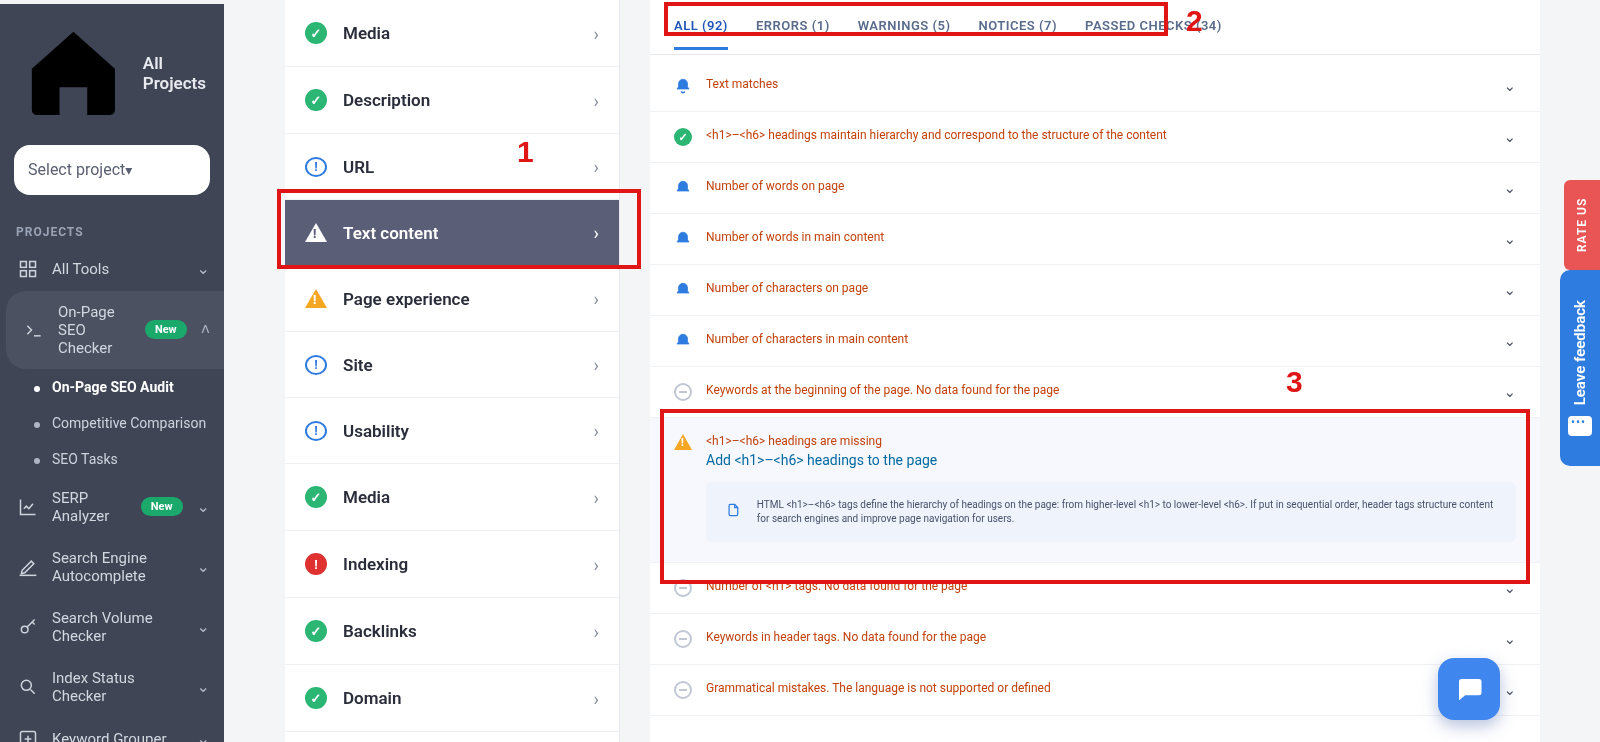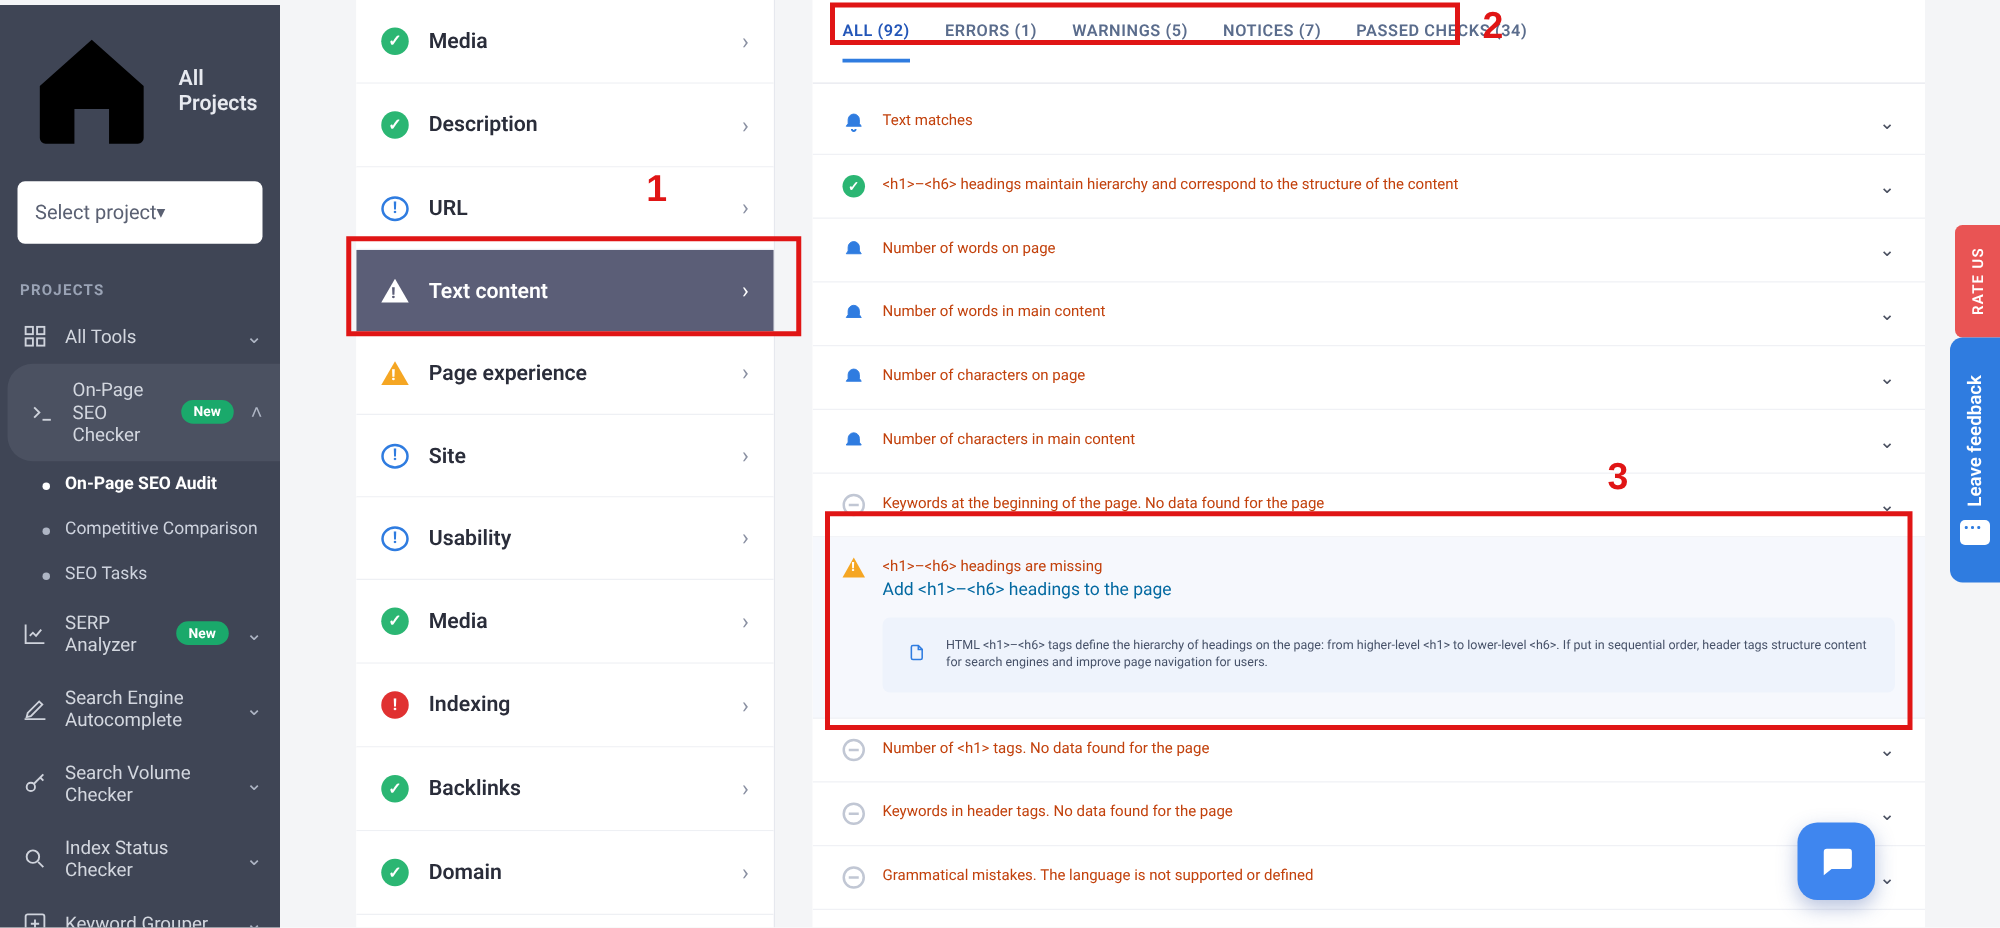--- a/index.html
+++ b/index.html
@@ -2,21 +2,21 @@
 <html><head>
 <meta charset="utf-8">
 <style>
   * { box-sizing: border-box; margin: 0; padding: 0; }
   html, body { font-family: -apple-system, "Segoe UI", Roboto, Arial, sans-serif; background:#f4f5f7; height:100%; }
   body { width:1600px; height:742px; overflow:hidden; position:relative; font-size:15px; color:#2a2d3a; }
 
   
   .sidebar { position:absolute; left:0; top:4px; width:224px; height:100%; background:#3f4555; color:#d3d7df; font-size:15px; overflow:hidden; }
   .sb-allprojects { display:flex; align-items:center; gap:14px; padding:14px 18px 10px 18px; font-size:17px; font-weight:600; color:#e8eaf0; }
-  .project-select { margin:6px 14px 20px 14px; background:#fff; border-radius:6px; height:50px; display:flex; align-items:center; padding:0 14px; color:#5a6072; font-size:16px; }
+  .project-select { margin:6px 14px 20px 14px; background:#fff; border-radius:16px; height:50px; display:flex; align-items:center; padding:0 14px; color:#5a6072; font-size:16px; }
 
   .sb-heading { font-size:12px; letter-spacing:1px; font-weight:700; color:#9aa3b5; padding:10px 16px 8px 16px; }
   .sb-item { display:flex; align-items:center; padding:12px 14px 12px 18px; gap:14px; cursor:pointer; position:relative; }
   .sb-item .sb-label { flex:1; font-size:15px; color:#d3d7df; }
   .sb-item.active { background:#4b5161; border-radius:20px 0 0 20px; margin-left:6px; }
   .sb-item svg.navicon { width:20px; height:20px; flex:0 0 20px; fill:none; stroke:#cfd3dc; stroke-width:1.8; }
   .sb-chevron { margin-left:auto; font-size:16px; color:#aeb5c4; }
   .sb-badge { background:#1aa96b; color:#fff; font-size:11px; font-weight:700; border-radius:12px; padding:3px 10px; }
   .sb-sub { padding:10px 14px 10px 52px; font-size:14px; color:#ced3de; position:relative; cursor:pointer; }
   .sb-sub::before { content:''; position:absolute; left:34px; top:17px; width:6px; height:6px; border-radius:50%; background:#aeb5c4; }
@@ -36,21 +36,21 @@
   .stat-ok   { background:#2bb673; }
   .stat-info { border:2px solid #2f7ce0; width:20px; height:20px; color:#2f7ce0; background:#fff; }
   .stat-error{ background:#e03131; }
   .stat-warn-tri { width:0; height:0; border-left:11px solid transparent; border-right:11px solid transparent; border-bottom:19px solid #f5a623; position:relative; }
   .stat-warn-tri::after { content:"!"; position:absolute; left:-3px; top:4px; color:#fff; font-size:12px; font-weight:900; }
   .stat-warn-white { width:0; height:0; border-left:11px solid transparent; border-right:11px solid transparent; border-bottom:19px solid #fff; position:relative; }
   .stat-warn-white::after { content:"!"; position:absolute; left:-3px; top:4px; color:#5b5e77; font-size:12px; font-weight:900; }
 
   
   .main { position:absolute; left:650px; top:0; right:60px; height:100%; background:#fff; overflow:hidden; }
-  .tabs { display:flex; gap:28px; padding:10px 24px 16px 24px; border-bottom:1px solid #e6e8ee; font-size:13px; font-weight:600; color:#5a6c8c; letter-spacing:.5px; }
+  .tabs { display:flex; gap:28px; padding:10px 24px 4px 24px; border-bottom:1px solid #e6e8ee; font-size:13px; font-weight:600; color:#5a6c8c; letter-spacing:.5px; }
   .tab { padding:8px 0 14px 0; cursor:pointer; white-space:nowrap; }
   .tab.active { color:#2356b8; border-bottom:3px solid #2f7ce0; }
 
   .checks { padding:6px 0 0 0; overflow-y:auto; height:calc(100% - 50px); }
   .check { display:flex; align-items:flex-start; gap:14px; padding:16px 24px; border-bottom:1px solid #f0f1f5; cursor:pointer; }
   .check .chk-body { flex:1; }
   .check .chk-title { font-weight:400; font-size:12px; color:#c2410c; }
   .check .chk-sub { font-size:14px; color:#0369a1; margin-top:4px; }
   .check .chk-exp { margin-left:auto; color:#4b5161; }
 

